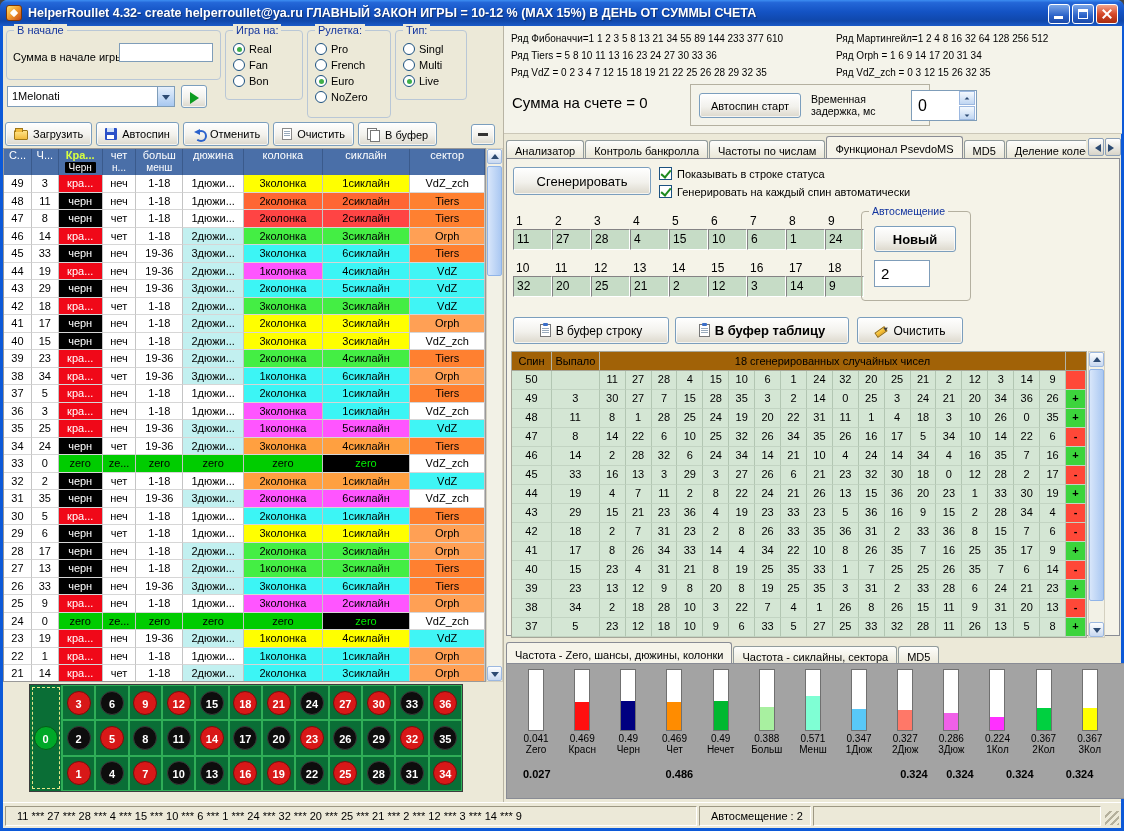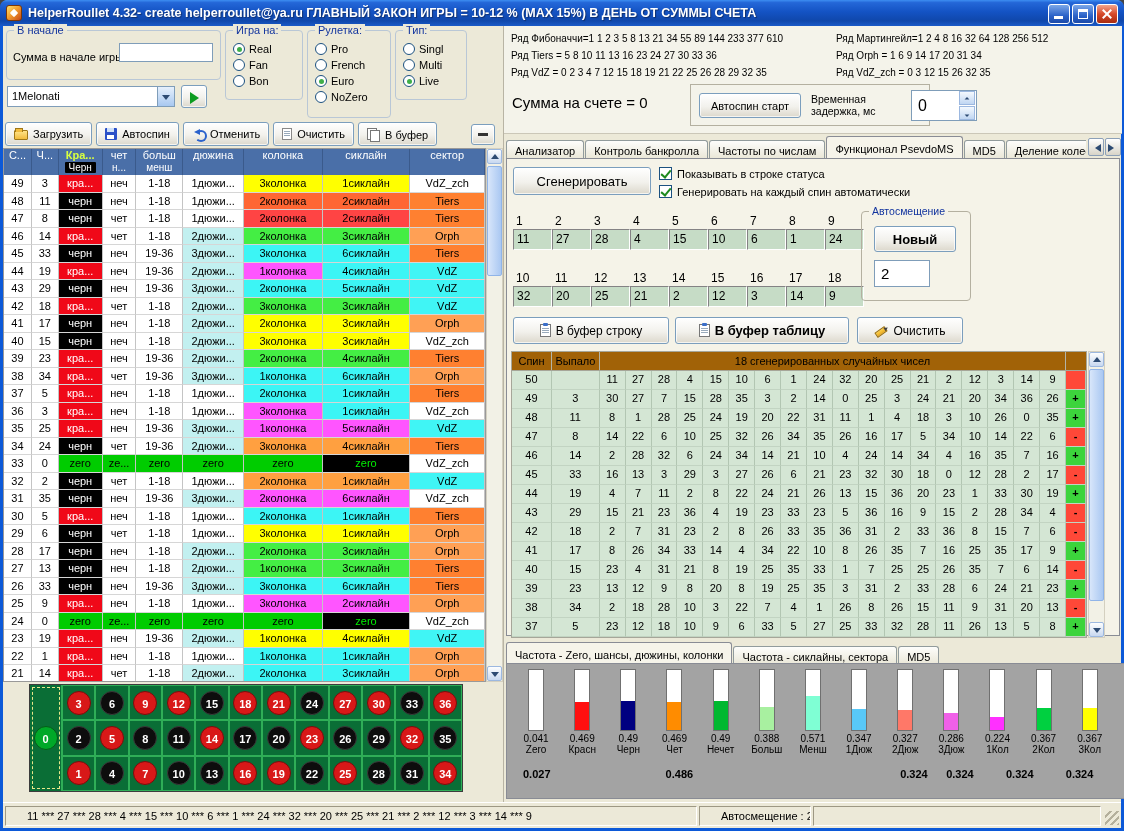--- a/index.html
+++ b/index.html
@@ -126,21 +126,21 @@
 .tab{display:inline-block;padding:4px 8px 3px;border:1px solid #919b9c;border-bottom:none;border-radius:3px 3px 0 0;
  background:linear-gradient(#fdfdfb,#e8e5d4);font-size:11px;margin-right:1px;cursor:pointer;position:relative;top:2px}
 .tab.active{background:#f6f4ea;top:0;padding-top:6px;font-weight:normal;border-color:#898c95}
 .tabscroll{position:absolute;left:584px;top:112px;display:flex;gap:1px}
 .tsbtn{width:16px;height:18px;background:linear-gradient(#fff,#d8d4c8);border:1px solid #8ca0b8;border-radius:2px;text-align:center;line-height:16px;cursor:pointer}
 .panel{position:absolute;left:2px;top:132px;width:614px;height:478px;background:#f5f3e8;border:1px solid #898c95}
 .genbt{position:absolute;left:6px;top:8px;width:138px;height:28px;font-size:13px}
 #checkboxes{position:absolute;left:152px;top:8px}
 #gen-grid{position:absolute;left:6px;top:52px}
 .grow{white-space:nowrap}
-.grow1{margin-bottom:18px}
+.grow1{margin-bottom:8px}
 .ghead{display:inline-block;width:39px;font-size:12px;padding-left:3px;line-height:16px}
 .gval{display:inline-block;width:39px;height:21px;background:#c6dcc6;border:1px solid;border-color:#848284 #fff #fff #848284;font-size:12px;line-height:19px;padding-left:3px}
 .ashift{left:354px;top:52px;width:110px;height:90px;border-color:#b4b0a0}
 .ashift .gtitle{background:#f5f3e8;color:#12349e;font-size:10.5px}
 .newbtn{position:absolute;left:12px;top:14px;width:82px;height:26px;font-size:13px;font-weight:bold}
 .ashift-input{position:absolute;left:12px;top:48px;width:56px;height:27px;border:1px solid #7f9db9;font-size:15px;padding-left:6px}
 .bufrow{position:absolute;left:6px;top:158px;width:156px;height:27px;font-size:12px}
 .buftab{position:absolute;left:168px;top:158px;width:174px;height:27px;font-size:13px;font-weight:bold}
 .clearbtn{position:absolute;left:350px;top:158px;width:106px;height:27px;font-size:12px}
 
@@ -163,21 +163,21 @@
 #chart-slots{position:absolute;left:6px;top:5px;width:600px;display:flex}
 .cslot{width:46.15px;text-align:center}
 .cbar{position:relative;width:16px;height:62px;margin:0 auto;border:1px solid #707070;background:#fff}
 .cfill{position:absolute;left:0;right:0;bottom:0}
 .cval{font-size:10px;margin-top:2px;white-space:nowrap}
 .cname{font-size:10px;white-space:nowrap}
 #chart-totals{position:absolute;left:6px;top:104px;width:600px;height:16px}
 .ctotal{position:absolute;font-size:11px;font-weight:bold}
 
 .statusbar{position:absolute;left:0;top:802px;width:1118px;height:26px;background:#ece9d8;border-top:1px solid #fff}
-.ssec{position:absolute;top:3px;height:20px;border:1px solid;border-color:#9d9884 #fff #fff #9d9884;font-size:11px;line-height:18px;padding:0 21px;white-space:nowrap;overflow:hidden}
+.ssec{position:absolute;top:3px;height:20px;border:1px solid;border-color:#9d9884 #fff #fff #9d9884;font-size:11px;line-height:18px;padding:0 11px;white-space:nowrap;overflow:hidden}
 .s1{left:2px;width:692px}
 .s2{left:696px;width:112px}
 .s3{left:810px;width:288px}
 .grip{position:absolute;right:2px;bottom:3px;width:14px;height:14px;
  background:repeating-linear-gradient(135deg,transparent 0 3px,#b4b09c 3px 5px)}
 </style>
 </head>
 <body>
 
 <div class="window">

